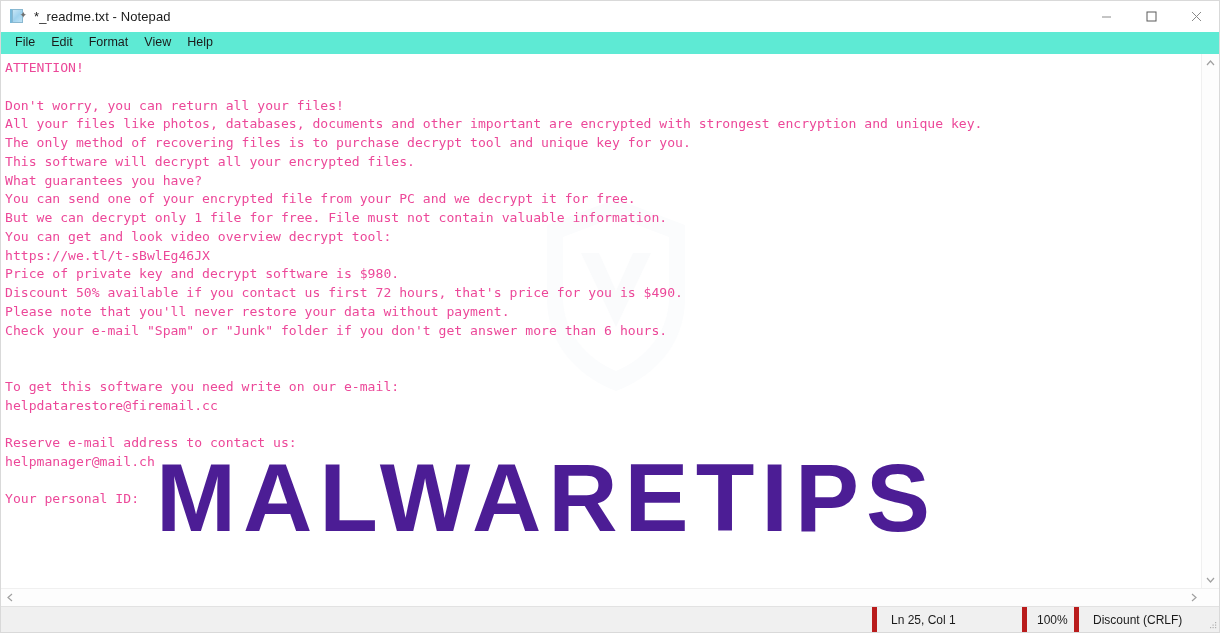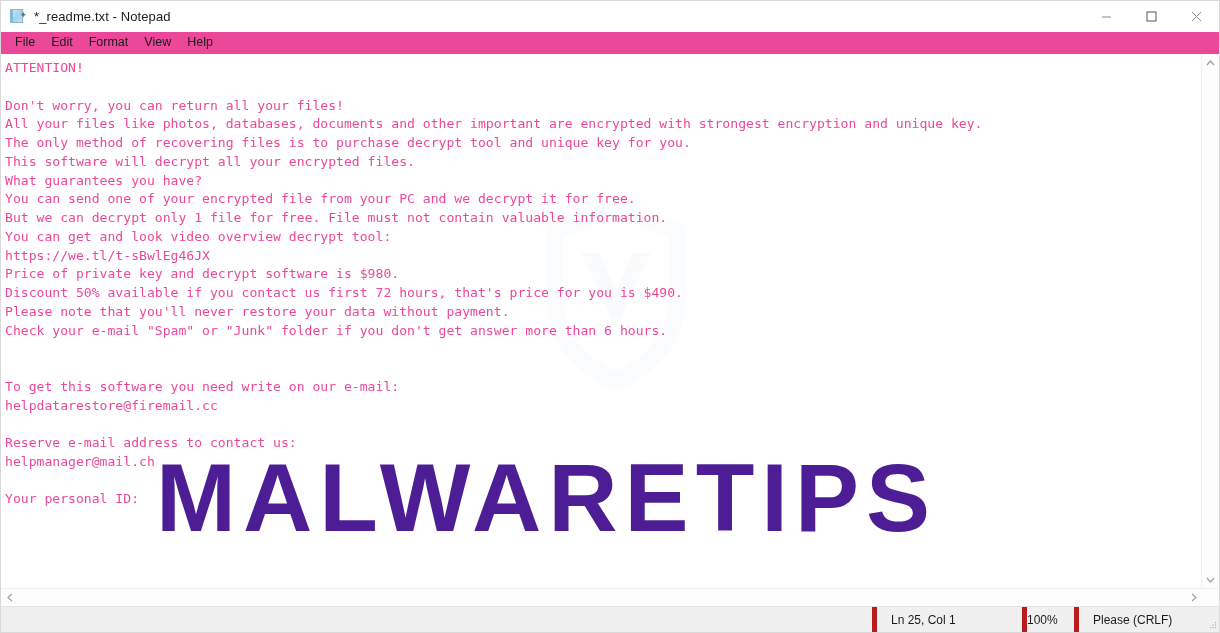--- a/index.html
+++ b/index.html
@@ -85,21 +85,21 @@
     display: flex;
     align-items: center;
     justify-content: center;
   }
   .win-btn svg { display: block; }
 
   
   .menubar {
     height: 22px;
     min-height: 22px;
-    background: #ec4899;
+    background: #5eead4;
     display: flex;
     align-items: center;
     padding-left: 6px;
     user-select: none;
   }
   .menu-item {
     font-size: 12.5px;
     color: #1b1b1b;
     padding: 2px 8px 3px 8px;
     white-space: nowrap;
@@ -219,21 +219,21 @@
   .sb-spacer { flex: 1 1 auto; }
   .sb-cell {
     display: flex;
     align-items: center;
     border-left: 5px solid #b91c1c;
     padding-left: 14px;
     white-space: nowrap;
     box-sizing: border-box;
   }
   .sb-ln { width: 150px; }
-  .sb-zoom { width: 52px; padding-left: 0; }
+  .sb-zoom { width: 52px; padding-left: 10px; }
   .sb-eol { width: 128px; }
   .sb-enc { width: 137px; }
   .sb-grip {
     width: 17px;
     display: flex;
     align-items: flex-end;
     justify-content: flex-end;
     padding: 0 2px 2px 0;
     box-sizing: border-box;
   }
@@ -346,21 +346,21 @@
         </svg>
       </div>
     </div>
     <div class="hscroll-corner"></div>
   </div>
 
   <div class="statusbar">
     <div class="sb-spacer"></div>
     <div class="sb-cell sb-ln">Ln 25, Col 1</div>
     <div class="sb-cell sb-zoom">100%</div>
-    <div class="sb-cell sb-eol">Please (CRLF)</div>
+    <div class="sb-cell sb-eol">Discount (CRLF)</div>
     <div class="sb-grip">
       <svg class="grip-dots" viewBox="0 0 9 9">
         <g fill="#9b9b9b">
           <rect x="7" y="1" width="1.2" height="1.2"></rect>
           <rect x="4.5" y="3.5" width="1.2" height="1.2"></rect>
           <rect x="7" y="3.5" width="1.2" height="1.2"></rect>
           <rect x="2" y="6" width="1.2" height="1.2"></rect>
           <rect x="4.5" y="6" width="1.2" height="1.2"></rect>
           <rect x="7" y="6" width="1.2" height="1.2"></rect>
         </g>

